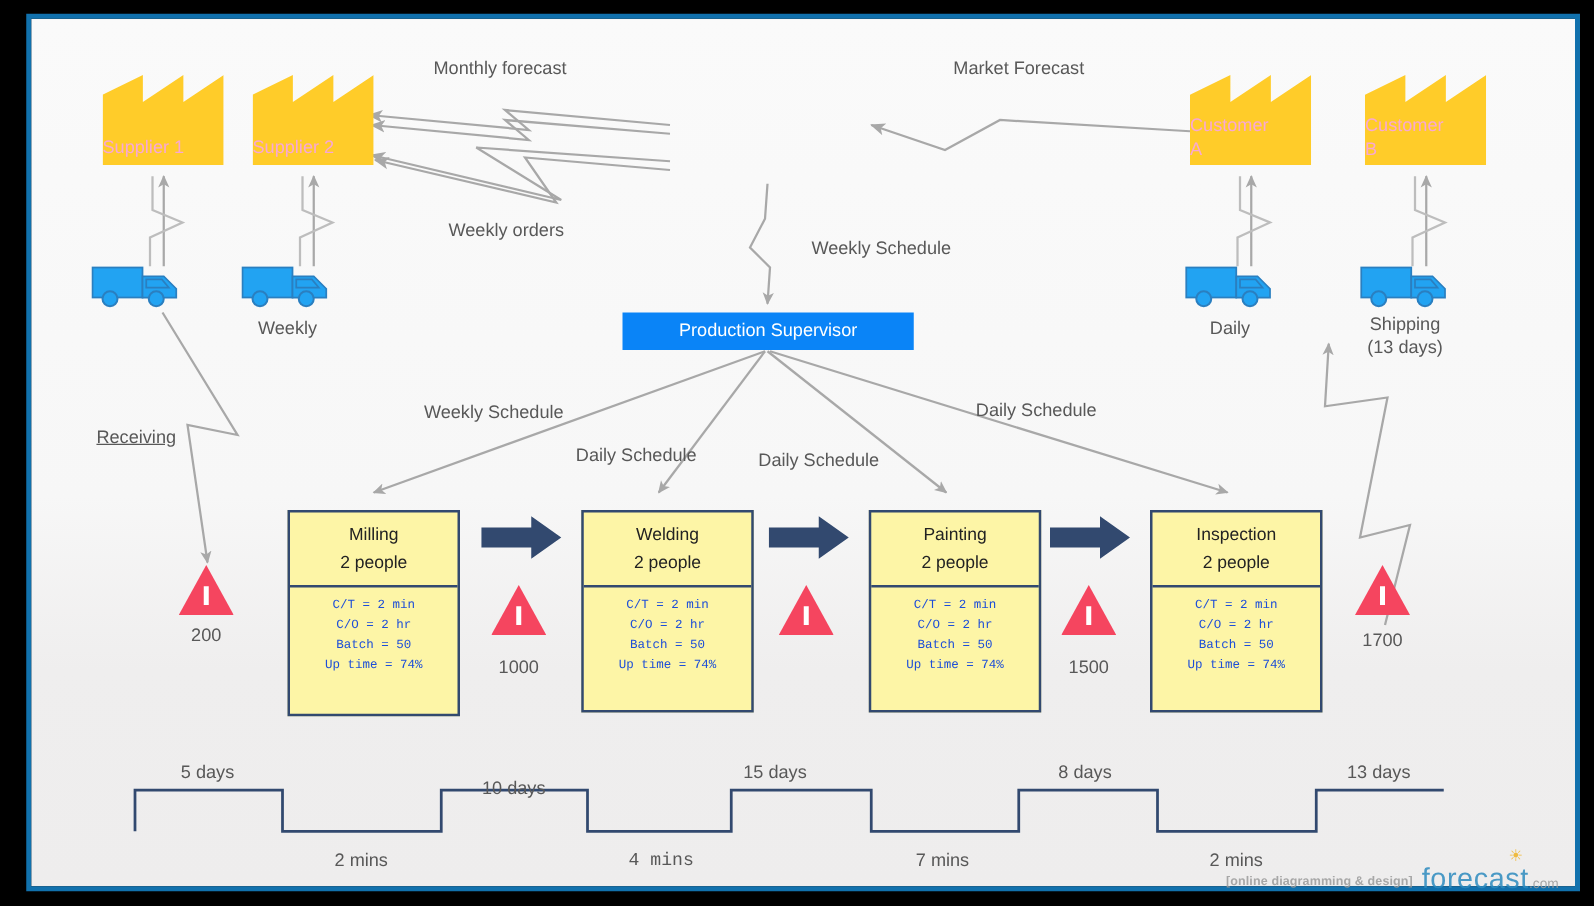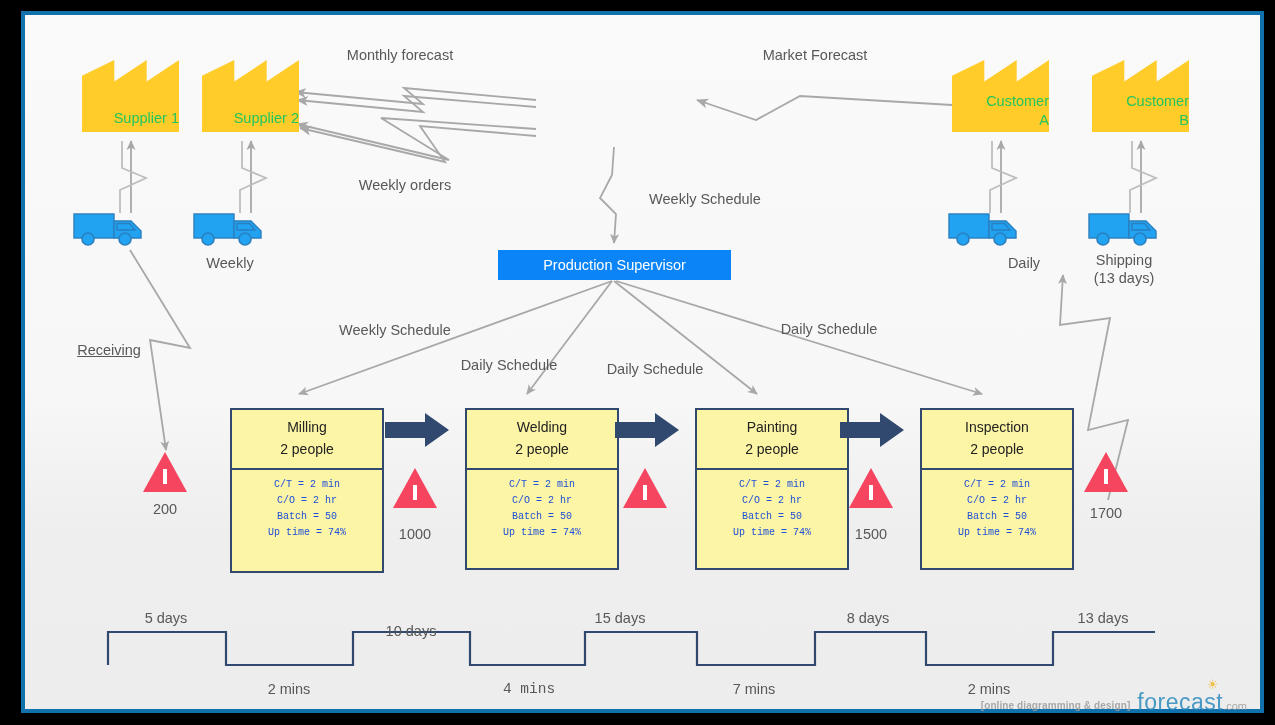--- a/index.html
+++ b/index.html
@@ -60,22 +60,22 @@
        66.7% 30%, 66.7% 0%,
        33.3% 30%, 33.3% 0%);
     clip-path: polygon(
        0% 22%,  0% 100%, 100% 100%, 100% 0%,
        66.7% 30%, 66.7% 0%,
        33.3% 30%, 33.3% 0%);
   }
   .factory .ftext {
     position: absolute;
     left: 0; right: 0; bottom: 4px;
-    text-align: right;
-    color: #22c55e;
+    text-align: left;
+    color: #f9a8d4;
     font-size: 14.5px;
     line-height: 1.3;
   }
   .factory.two .ftext { bottom: 2px; }
 
   
   .truck { position: absolute; width: 74px; height: 38px; }
 
   
   .ctlbox {
@@ -85,21 +85,21 @@
     font-size: 14.5px;
     display: flex;
     align-items: center;
     justify-content: center;
     text-align: center;
   }
 
   
   .proc {
     position: absolute;
-    width: 154px;
+    width: 138px;
     border: 2px solid #32496f;
     background: #fdf5a6;
   }
   .proc .head {
     border-bottom: 2px solid #32496f;
     padding: 7px 2px 8px;
     text-align: center;
   }
   .proc .head .t1 { font-size: 14px; color: #222; line-height: 1.55; }
   .proc .head .t2 { font-size: 14px; color: #222; line-height: 1.55; }
@@ -283,21 +283,21 @@
 
     <svg class="truck" style="left:1088px; top:210px;" viewBox="0 0 74 38">
       <rect x="1" y="4" width="40" height="24" fill="#22a3f2" stroke="#2a7fc0" stroke-width="1.4"></rect>
       <path d="M41,11 L58,11 L68,21 L68,28 L41,28 Z" fill="#22a3f2" stroke="#2a7fc0" stroke-width="1.4"></path>
       <path d="M44,13.5 L56.5,13.5 L62,20 L44,20 Z" fill="#22a3f2" stroke="#2a7fc0" stroke-width="1.4"></path>
       <circle cx="15" cy="29" r="6" fill="#22a3f2" stroke="#2a7fc0" stroke-width="1.6"></circle>
       <circle cx="52" cy="29" r="6" fill="#22a3f2" stroke="#2a7fc0" stroke-width="1.6"></circle>
     </svg>
 
     <div class="lbl ctr" style="left:230px; top:254px;"><span>Weekly</span></div>
-    <div class="lbl ctr" style="left:984px; top:254px;margin-left:40px;"><span>Daily</span></div>
+    <div class="lbl ctr" style="left:984px; top:254px;"><span>Daily</span></div>
     <div class="lbl ctr" style="left:1124px; top:251px;">
       <div>Shipping</div>
       <div>(13 days)</div>
     </div>
 
     <div class="lbl ctr" style="left:400px; top:46px;"><span>Monthly forecast</span></div>
     <div class="lbl ctr" style="left:815px; top:46px;"><span>Market Forecast</span></div>
     <div class="lbl ctr" style="left:405px; top:176px;"><span>Weekly orders</span></div>
     <div class="lbl ctr" style="left:705px; top:190px;"><span>Weekly Schedule</span></div>
     <div class="lbl ctr" style="left:395px; top:321px;"><span>Weekly Schedule</span></div>

